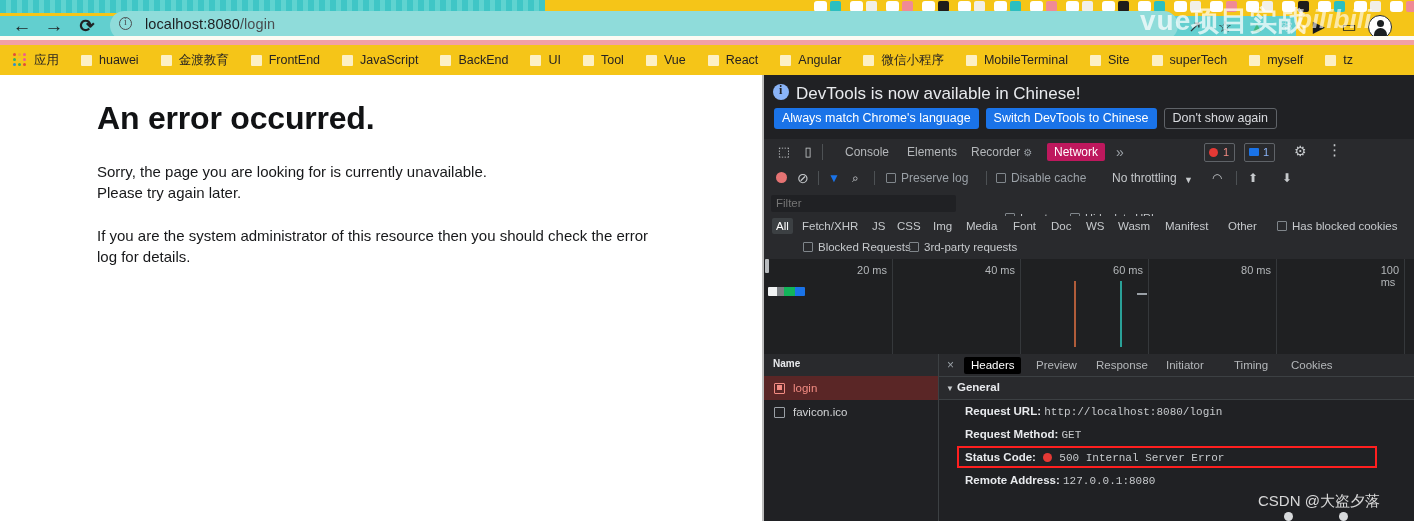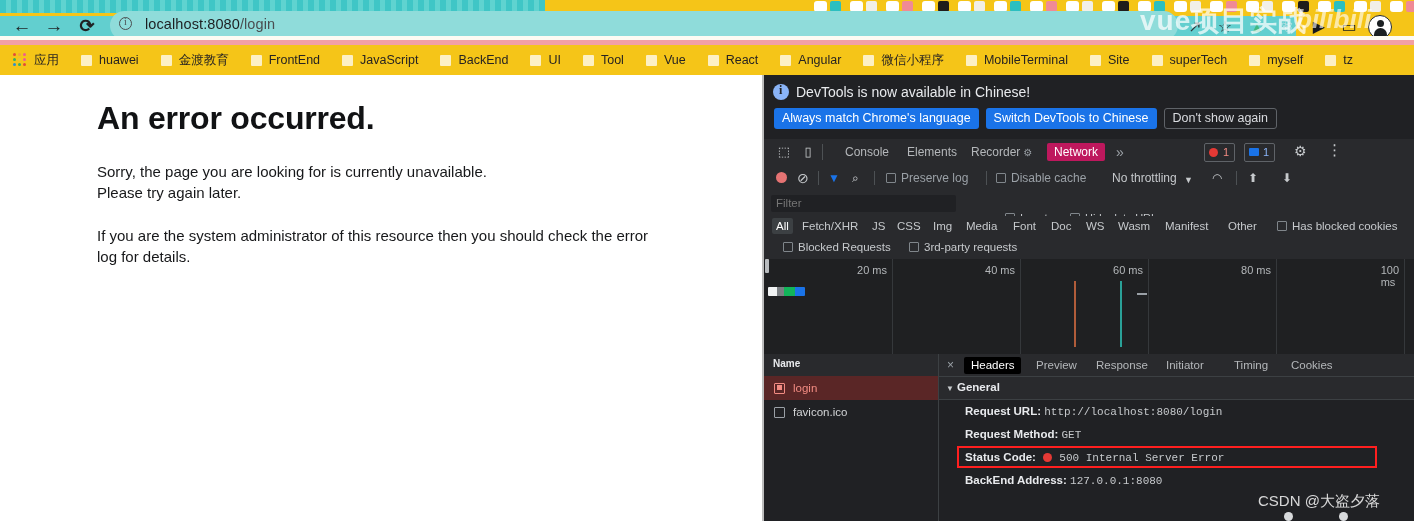--- a/index.html
+++ b/index.html
@@ -78,21 +78,21 @@
 
   
   #devtools{position:absolute;left:764px;top:75px;width:650px;height:446px;background:#202124;overflow:hidden;
      font-family:"Liberation Sans", sans-serif;color:#d2d4d6;}
   .dt-splitter{position:absolute;left:762px;top:75px;width:2px;height:446px;background:#bdbdbd;}
 
   
   .dt-banner{position:absolute;left:0;top:0;width:650px;height:60px;background:#202124;}
   .banner-info{position:absolute;left:9px;top:9px;width:16px;height:16px;border-radius:50%;background:#8ab4f8;}
   .banner-info::after{content:"i";position:absolute;left:6px;top:-1px;font-size:12px;color:#202124;font-weight:bold;font-family:"Liberation Serif",serif;}
-  .banner-text{position:absolute;left:32px;top:9px;font-size:14px;color:#e8eaed;}
+  .banner-text{position:absolute;left:32px;top:9px;font-size:17px;color:#e8eaed;}
   .banner-btns{position:absolute;left:10px;top:33px;display:flex;align-items:center;}
   .bbtn{font-size:12.5px;height:21px;line-height:21px;padding:0 8px;border-radius:3px;margin-right:7px;white-space:nowrap;}
   .bbtn.primary{background:#1a73e8;color:#ffffff;}
   .bbtn.ghost{background:transparent;color:#dadce0;border:1px solid #5f6368;height:19px;line-height:19px;}
 
   
   .dt-tabrow{position:absolute;left:0;top:64px;width:650px;height:26px;background:#292a2d;border-bottom:1px solid #3c4043;}
   .dt-insp{position:absolute;top:4px;width:20px;height:18px;color:#c6c9cc;font-size:13px;text-align:center;line-height:18px;}
   #insp-select{left:10px;}
   #insp-device{left:34px;}
@@ -143,21 +143,21 @@
 
   
   .type-row{position:absolute;left:0;top:141px;width:650px;height:21px;background:#292a2d;}
   .tp{position:absolute;top:2px;font-size:11.5px;color:#c6c9cc;height:16px;line-height:16px;padding:0 4px;border-radius:2px;white-space:nowrap;}
   .tp.active{background:#3c4043;color:#ffffff;}
   #fr-blocked-cookies{position:absolute;top:4px;left:513px;font-size:11.5px;color:#c6c9cc;white-space:nowrap;}
 
   
   .req-row{position:absolute;left:0;top:162px;width:650px;height:22px;background:#292a2d;border-bottom:1px solid #3c4043;}
   .rr{position:absolute;top:4px;font-size:11.5px;color:#c6c9cc;white-space:nowrap;}
-  #rr-blocked{left:0;padding-left:19px;}
+  #rr-blocked{left:20px;padding-left:19px;}
   #rr-third{left:145px;}
 
   
   .overview{position:absolute;left:0;top:184px;width:650px;height:95px;background:#1f2022;border-bottom:1px solid #3c4043;}
   .ov-grid{position:absolute;left:0;top:0;width:650px;height:95px;}
   .ov-tick{position:absolute;top:0;width:1px;height:95px;background:#35383b;}
   .ov-label{position:absolute;top:5px;font-size:11px;color:#b4b7ba;transform:translateX(-100%);padding-right:5px;}
   .ov-bar{position:absolute;left:4px;top:28px;height:9px;display:flex;border-radius:1px;overflow:hidden;}
   .ov-seg{height:9px;}
   .ov-marker{position:absolute;top:22px;width:1.5px;height:66px;}
@@ -490,21 +490,21 @@
       <span class="k">Request Method:</span>
       <span class="v">GET</span>
     </div>
     <div class="status-hl"></div>
     <div class="kv" id="kv-status">
       <span class="k">Status Code:</span>
       <span class="status-dot"></span>
       <span class="v">500 Internal Server Error</span>
     </div>
     <div class="kv" id="kv-remote">
-      <span class="k">BackEnd Address:</span>
+      <span class="k">Remote Address:</span>
       <span class="v">127.0.0.1:8080</span>
     </div>
     <div class="dp-dot" id="dp-dot1"></div>
     <div class="dp-dot" id="dp-dot2"></div>
   </div>
 </div>
 
 <div class="wm-vue">vue项目实战</div>
 <div class="wm-bili">bilibili</div>
 <div class="wm-csdn">CSDN @大盗夕落</div>

